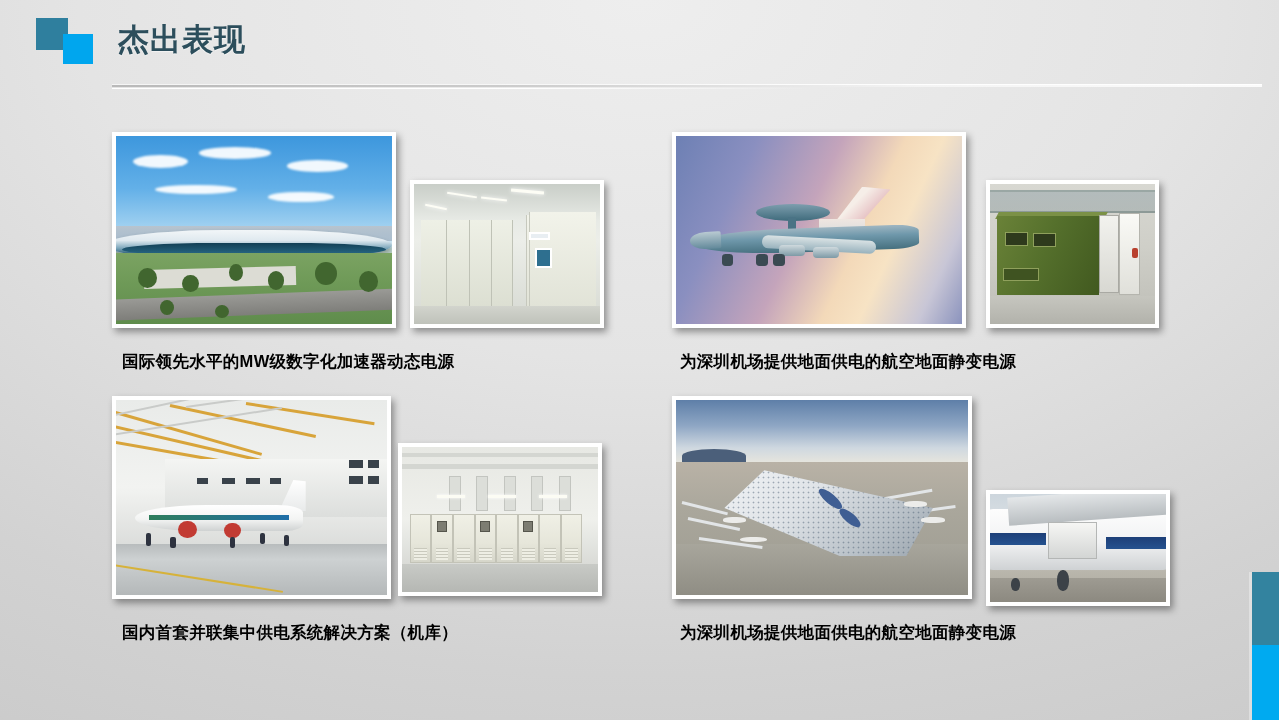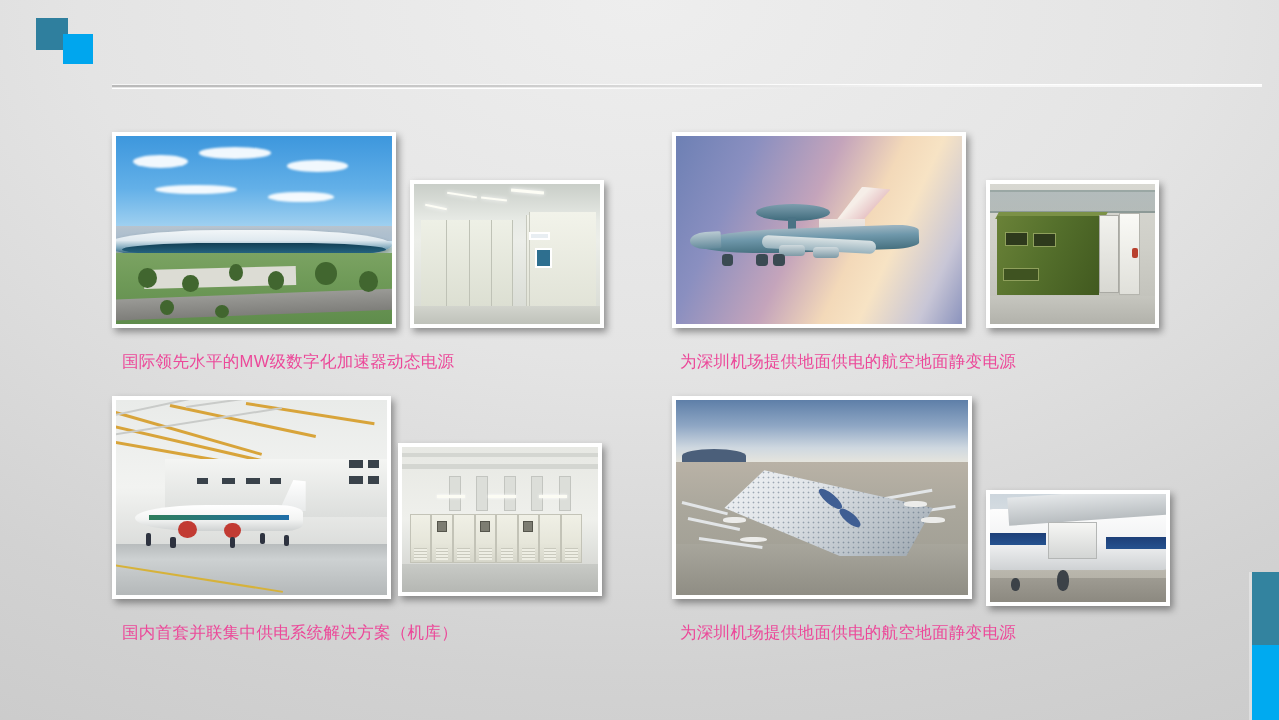--- a/index.html
+++ b/index.html
@@ -30,22 +30,22 @@
 
   
   .photo {
     position:absolute; background:#fff; padding:4px;
     box-shadow:3px 4px 7px rgba(0,0,0,.38);
     overflow:hidden;
   }
   .photo .inner { width:100%; height:100%; overflow:hidden; position:relative; }
 
   .cap {
-    position:absolute; font-size:16.5px; color:#ec4899;
-    white-space:nowrap; letter-spacing:.3px;
+    position:absolute; font-size:16.5px; color:#000000;
+    white-space:nowrap; letter-spacing:.3px;font-weight:bold;
   }
 
   
   #p1 { left:112px; top:132px; width:284px; height:196px; }
   .sky1 { position:absolute; inset:0;
           background:linear-gradient(to bottom,#3d97dd 0%,#63b0e8 28%,#9fd0f0 48%,#cfe6f4 57%,#bcd3c6 62%,#8fb089 70%,#6d9461 100%); }
   .cloud { position:absolute; background:rgba(255,255,255,.92); border-radius:50%; filter:blur(1px); }
   .city1 { position:absolute; left:0; top:48%; width:100%; height:8%;
            background:linear-gradient(to bottom,rgba(185,195,205,.95),rgba(160,175,190,.7)); }
   .oval1 { position:absolute; left:-4%; top:50%; width:104%; height:16%;
@@ -195,20 +195,21 @@
   .accent-bot { top:645px; height:75px; background:#00aaf0; }
   .accent-gap { position:absolute; right:27px; top:572px; width:3px; height:148px;
                 background:rgba(255,255,255,.35); }
 </style>
 </head>
 <body>
 
 <div class="header">
   <div class="sq sq-a"></div>
   <div class="sq sq-b"></div>
+  <div class="title">杰出表现</div>
   <div class="rule"></div>
   <div class="rule2"></div>
 </div>
 
 <div class="photo" id="p1">
   <div class="inner">
     <div class="sky1"></div>
     <div class="cloud" style="left:6%;top:10%;width:20%;height:7%"></div>
     <div class="cloud" style="left:30%;top:6%;width:26%;height:6%"></div>
     <div class="cloud" style="left:62%;top:13%;width:22%;height:6%"></div>

